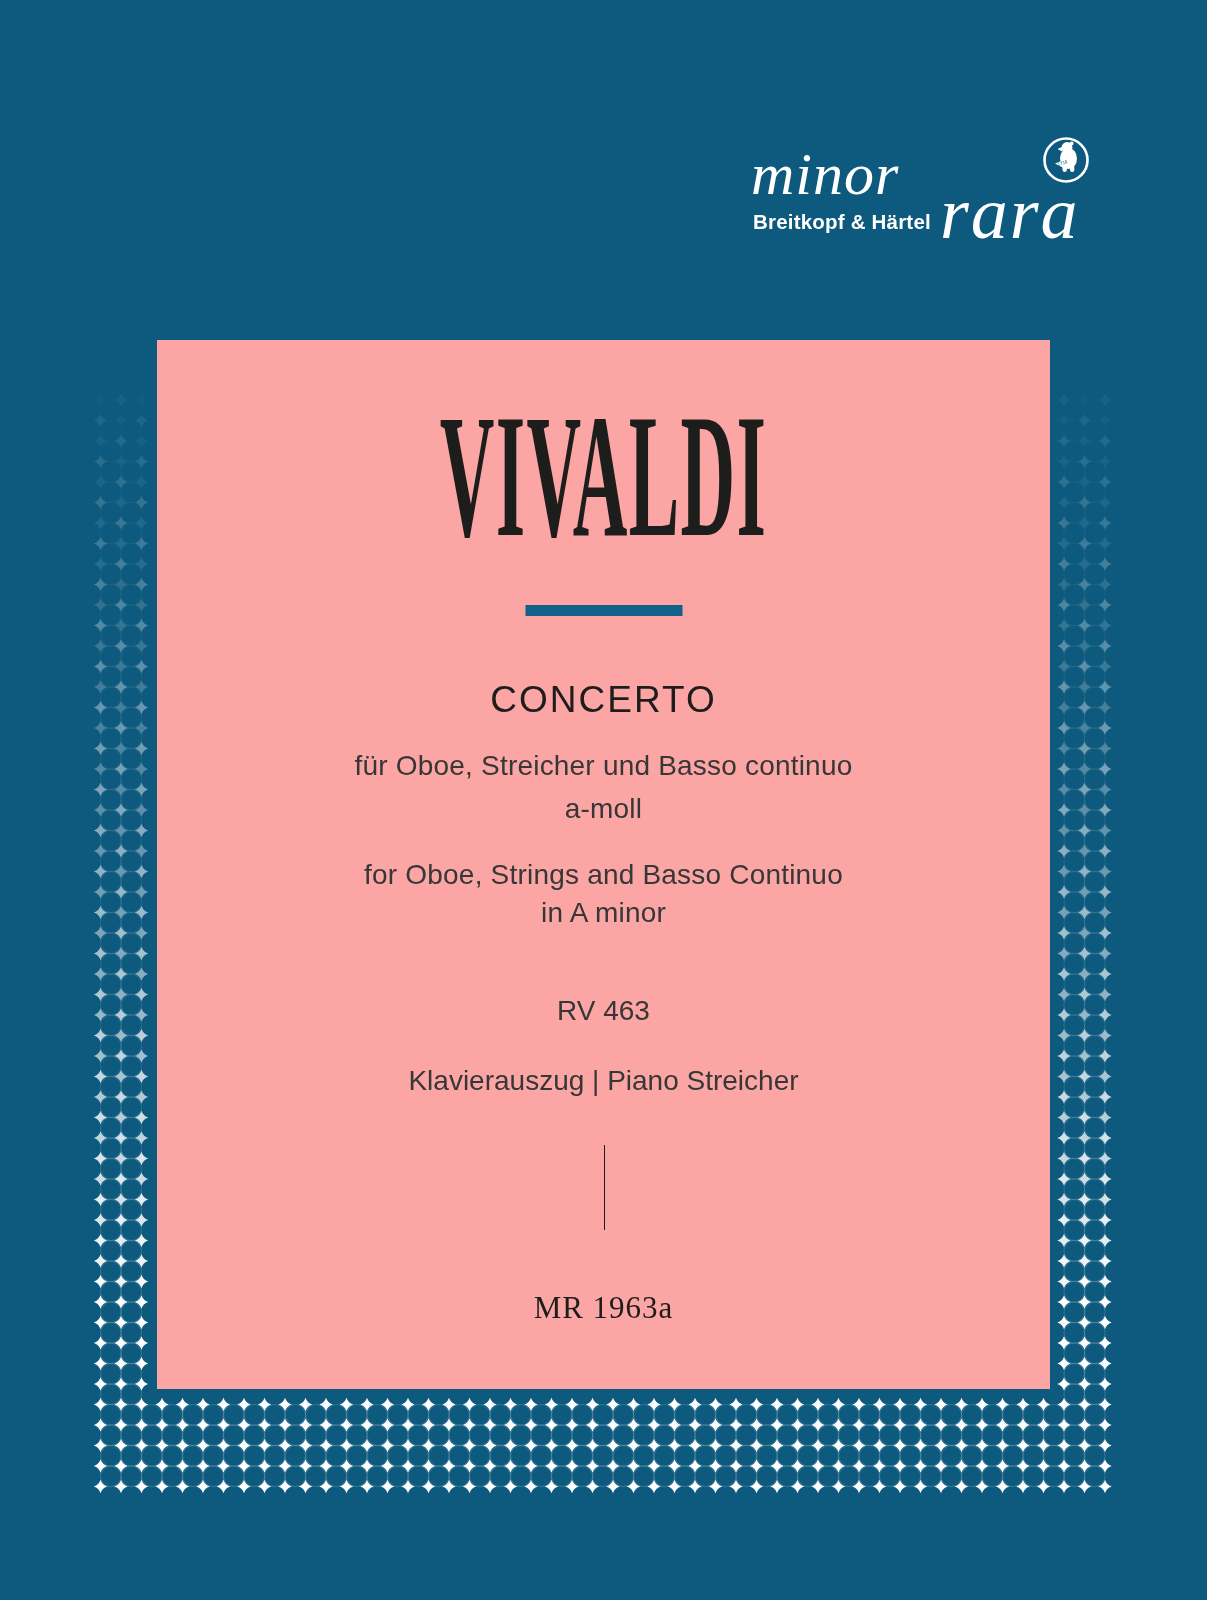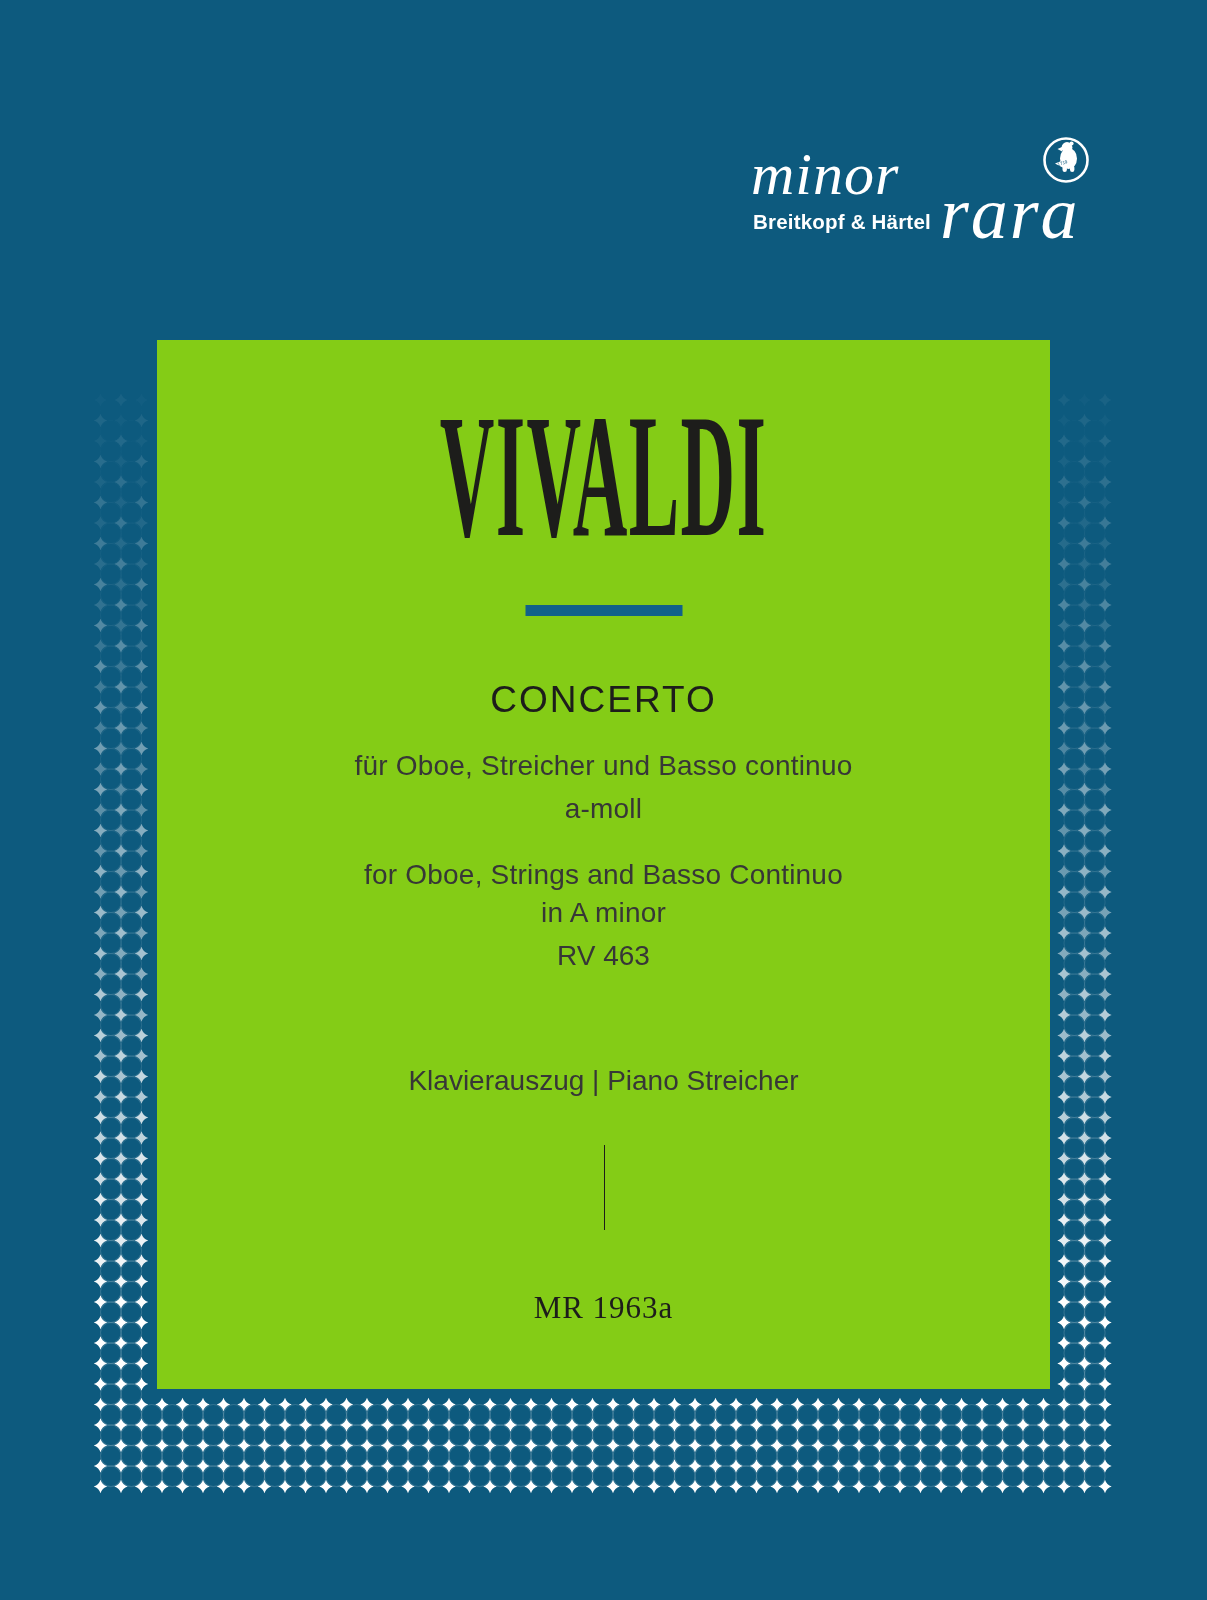--- a/index.html
+++ b/index.html
@@ -41,21 +41,21 @@
   .accent-bar{
     top:265px;left:50%;right:auto;width:157px;height:10.5px;
     transform:translateX(-50%);
   }
   .work-title{top:333px;font-size:37px;font-weight:400;letter-spacing:2px;color:#1d1d1b;margin-top:8px;}
   .sub{font-size:28px;font-weight:400;color:#373737;letter-spacing:.2px;}
   .de1{top:412px;}
   .de2{top:455px;}
   .en1{top:521px;}
   .en2{top:559px;}
-  .rv{top:602px;font-size:28px;color:#373737;}
+  .rv{top:657px;font-size:28px;color:#373737;}
   .edition{top:727px;font-size:28px;color:#373737;}
   .vline{
     top:805px;left:50%;right:auto;width:1.5px;height:85px;
     background:#1d1d1b;
   }
   .plate{
     top:952px;
     font-family:"Liberation Serif",serif;
     font-size:31px;letter-spacing:1px;color:#1d1d1b;
   }
@@ -1015,21 +1015,21 @@
       <circle cx="26" cy="12.5" r="5.4" fill="#ffffff"></circle>
       <circle cx="30.5" cy="8.5" r="2.1" fill="#ffffff"></circle>
       <path d="M22 11.5 L16.5 14 L21 16.5 Z" fill="#ffffff"></path>
       <rect x="21.5" y="30.5" width="4.4" height="6.5" rx="2.2" fill="#ffffff"></rect>
       <rect x="29" y="30.5" width="4.4" height="6.5" rx="2.2" fill="#ffffff"></rect>
       <path d="M14 28.5 L23 25.0 L31.5 28.5 L23 33.2 Z" fill="#ffffff"></path>
       <text x="16.8" y="30.6" font-size="4.6" font-family="Liberation Sans, sans-serif" fill="#0d5a7e" transform="rotate(-16 18 30)">1719</text>
     </svg>
   </div>
 
-  <div class="panel" style="background: #84cc16;">
+  <div class="panel" style="background: #fca5a5;">
     <h1 class="composer">VIVALDI</h1>
     <div class="accent-bar" id="accent-bar" style="background: rgb(17, 97, 138);"></div>
     <h2 class="work-title">CONCERTO</h2>
     <p class="sub de1">für Oboe, Streicher und Basso continuo</p>
     <p class="sub de2">a-moll</p>
     <p class="sub en1">for Oboe, Strings and Basso Continuo</p>
     <p class="sub en2">in A minor</p>
     <p class="rv">RV 463</p>
     <p class="edition">Klavierauszug | Piano Streicher</p>
     <div class="vline"></div>

